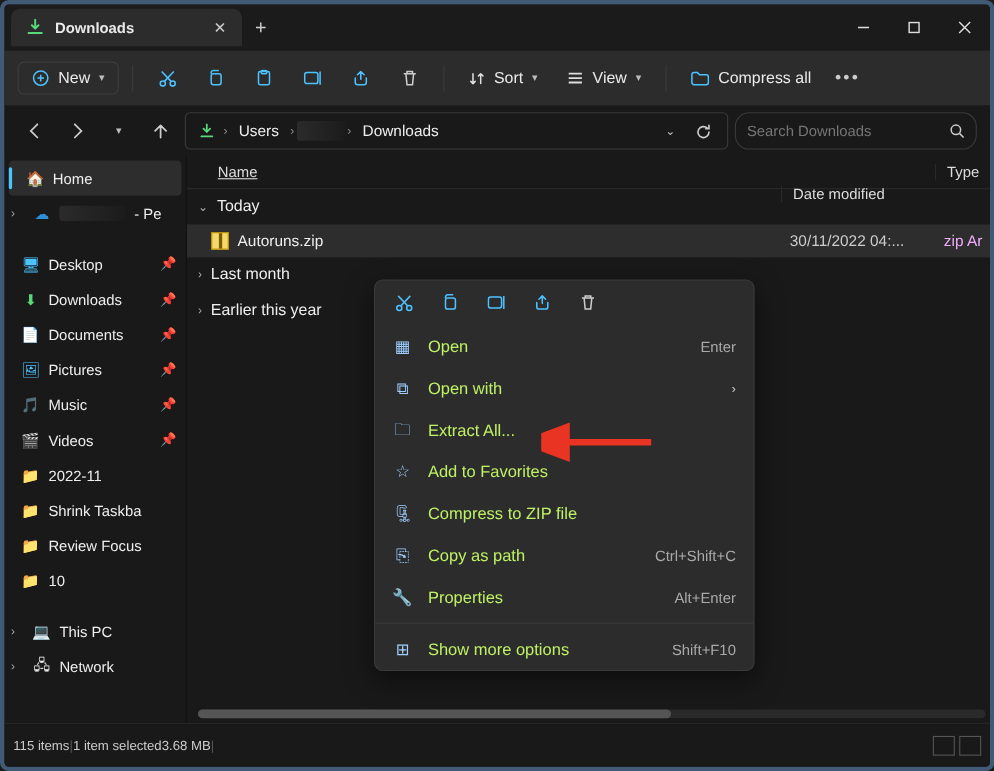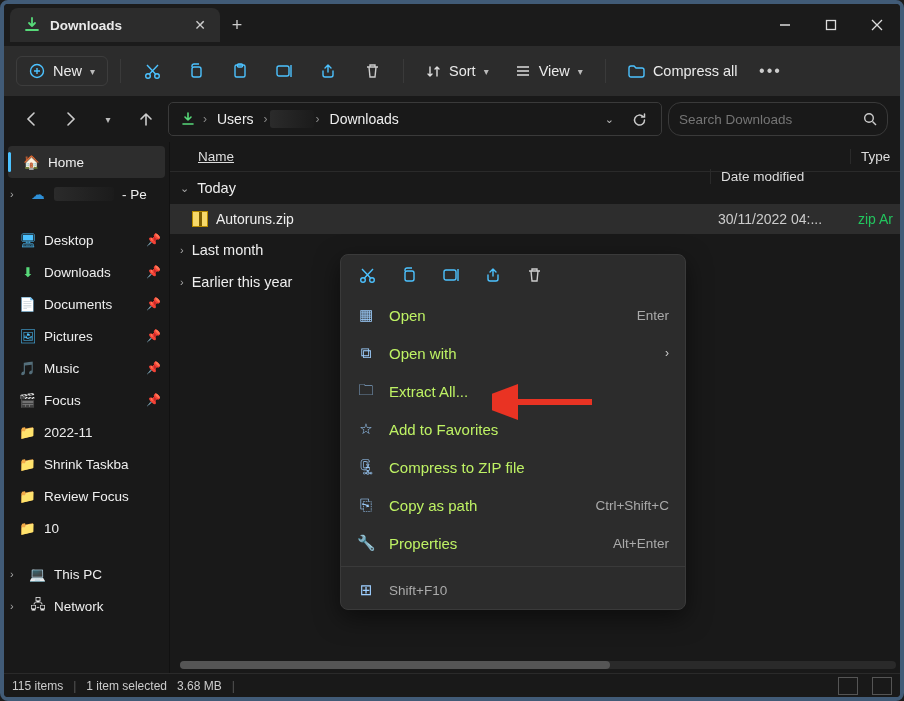--- a/index.html
+++ b/index.html
@@ -56,26 +56,26 @@
   .cols { display:flex; height:30px; align-items:center; border-bottom:1px solid #2a2a2a; font-size:13.5px; color:#ddd;}
   .cols .c1 { width:540px; padding-left:28px;text-decoration:underline;}
   .cols .c2 { width:140px; border-left:1px solid #2a2a2a; padding-left:10px;margin-top:40px;}
   .cols .c3 { flex:1; border-left:1px solid #2a2a2a; padding-left:10px;}
   .group { display:flex; align-items:center; gap:8px; padding:8px 8px 8px 10px; font-size:14.5px; color:#eee;}
   .group .gchev { color:#aaa; font-size:11px;}
   .row { display:flex; align-items:center; height:30px; font-size:14px; color:#eee;}
   .row.sel { background:#2d2d2d;}
   .row .rname { width:538px; display:flex; align-items:center; gap:8px; padding-left:22px;}
   .row .rdate { width:140px; padding-left:10px; color:#ccc;}
-  .row .rtype { flex:1; padding-left:10px; color:#22c55e; white-space:nowrap; overflow:hidden;}
+  .row .rtype { flex:1; padding-left:10px; color:#f0abfc; white-space:nowrap; overflow:hidden;}
   .zipico { width:16px; height:16px; background:#f7d96a; border:1px solid #b58a00; position:relative;}
   .zipico::after { content:""; position:absolute; left:6px; top:0; width:3px; height:100%; background:#7a5c00;}
 
   
-  .status { height:24px; background:#191919; border-top:1px solid #2a2a2a; display:flex; align-items:center; font-size:12px; color:#ccc; padding:0 8px; gap:10px;justify-content:center;}
+  .status { height:40px; background:#191919; border-top:1px solid #2a2a2a; display:flex; align-items:center; font-size:12px; color:#ccc; padding:0 8px; justify-content:center;}
   .status .ssep { color:#555;}
   .status .sspace { flex:1;}
   .statico { width:20px; height:18px; border:1px solid #555; margin-left:4px;}
 
   
   .ctx { position:absolute; left:336px; top:250px; width:346px; background:#2c2c2c; border:1px solid #3a3a3a; border-radius:8px; box-shadow:0 8px 24px rgba(0,0,0,.5); z-index:50; overflow:hidden;}
   .ctxicons { display:flex; gap:22px; padding:12px 18px; }
   .ctxicons .ci { color:#4cc2ff; width:20px; text-align:center;}
   .ctxicons .ci.del { color:#ccc;}
   .ctxrow { display:flex; align-items:center; height:38px; padding:0 16px; gap:14px; font-size:15px;}
@@ -283,21 +283,21 @@
           <span>Pictures</span>
           <span class="pin">📌</span>
         </div>
       <div class="sbitem">
           <span class="sbico" style="color:#e85fa5;">🎵</span>
           <span>Music</span>
           <span class="pin">📌</span>
         </div>
       <div class="sbitem">
           <span class="sbico" style="color:#8a5cff;">🎬</span>
-          <span>Focus</span>
+          <span>Videos</span>
           <span class="pin">📌</span>
         </div>
       <div class="sbitem">
           <span class="sbico" style="color:#f2c24b;">📁</span>
           <span>2022-11</span>
         </div>
       <div class="sbitem">
           <span class="sbico" style="color:#f2c24b;">📁</span>
           <span>Shrink Taskba</span>
         </div>
@@ -427,20 +427,21 @@
       <span class="csc">Ctrl+Shift+C</span>
     </div>
   <div class="ctxrow">
       <span class="cico">🔧</span>
       <span class="clabel">Properties</span>
       <span class="csc">Alt+Enter</span>
     </div>
   <div class="ctxsep"></div>
   <div class="ctxrow">
       <span class="cico">⊞</span>
+      <span class="clabel">Show more options</span>
       <span class="csc">Shift+F10</span>
     </div>
 </div>
 
 <div class="arrow">
   <svg width="110" height="40">
       <defs>
         <marker id="ah" markerWidth="10" markerHeight="10" refX="2" refY="3" orient="auto">
           <path d="M0,0 L0,6 L8,3 z" fill="#e93323"></path>
         </marker>

